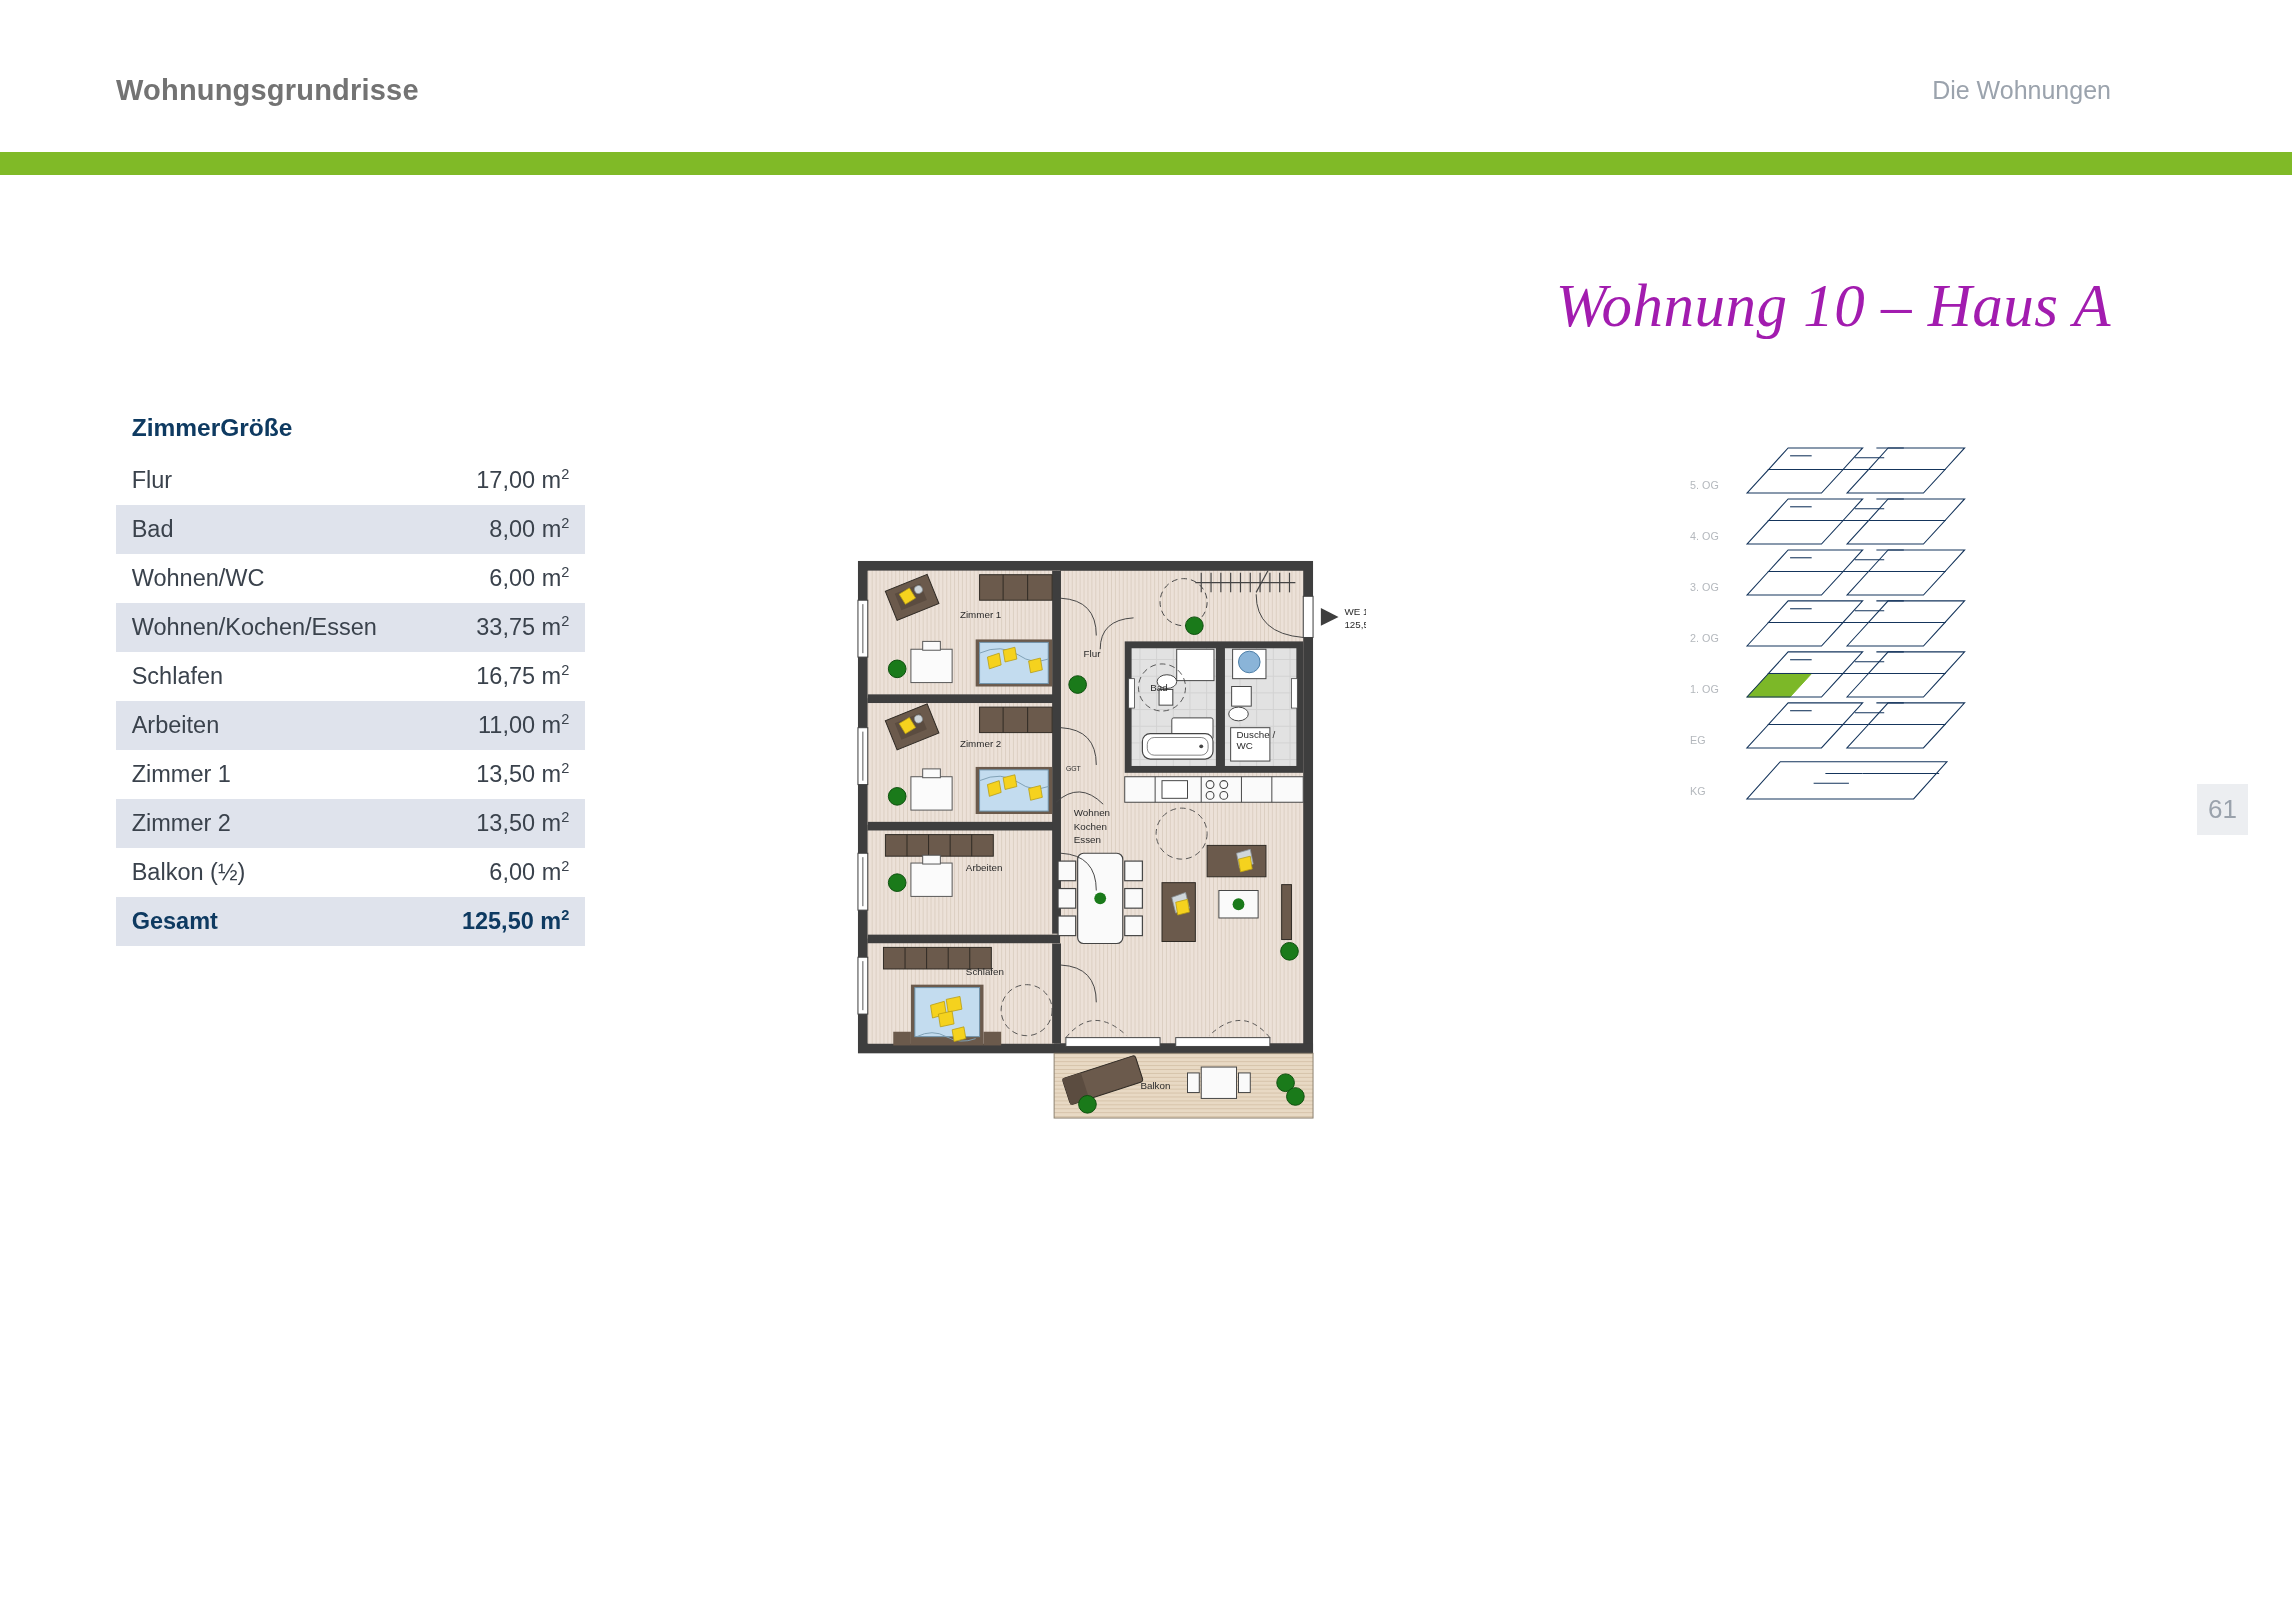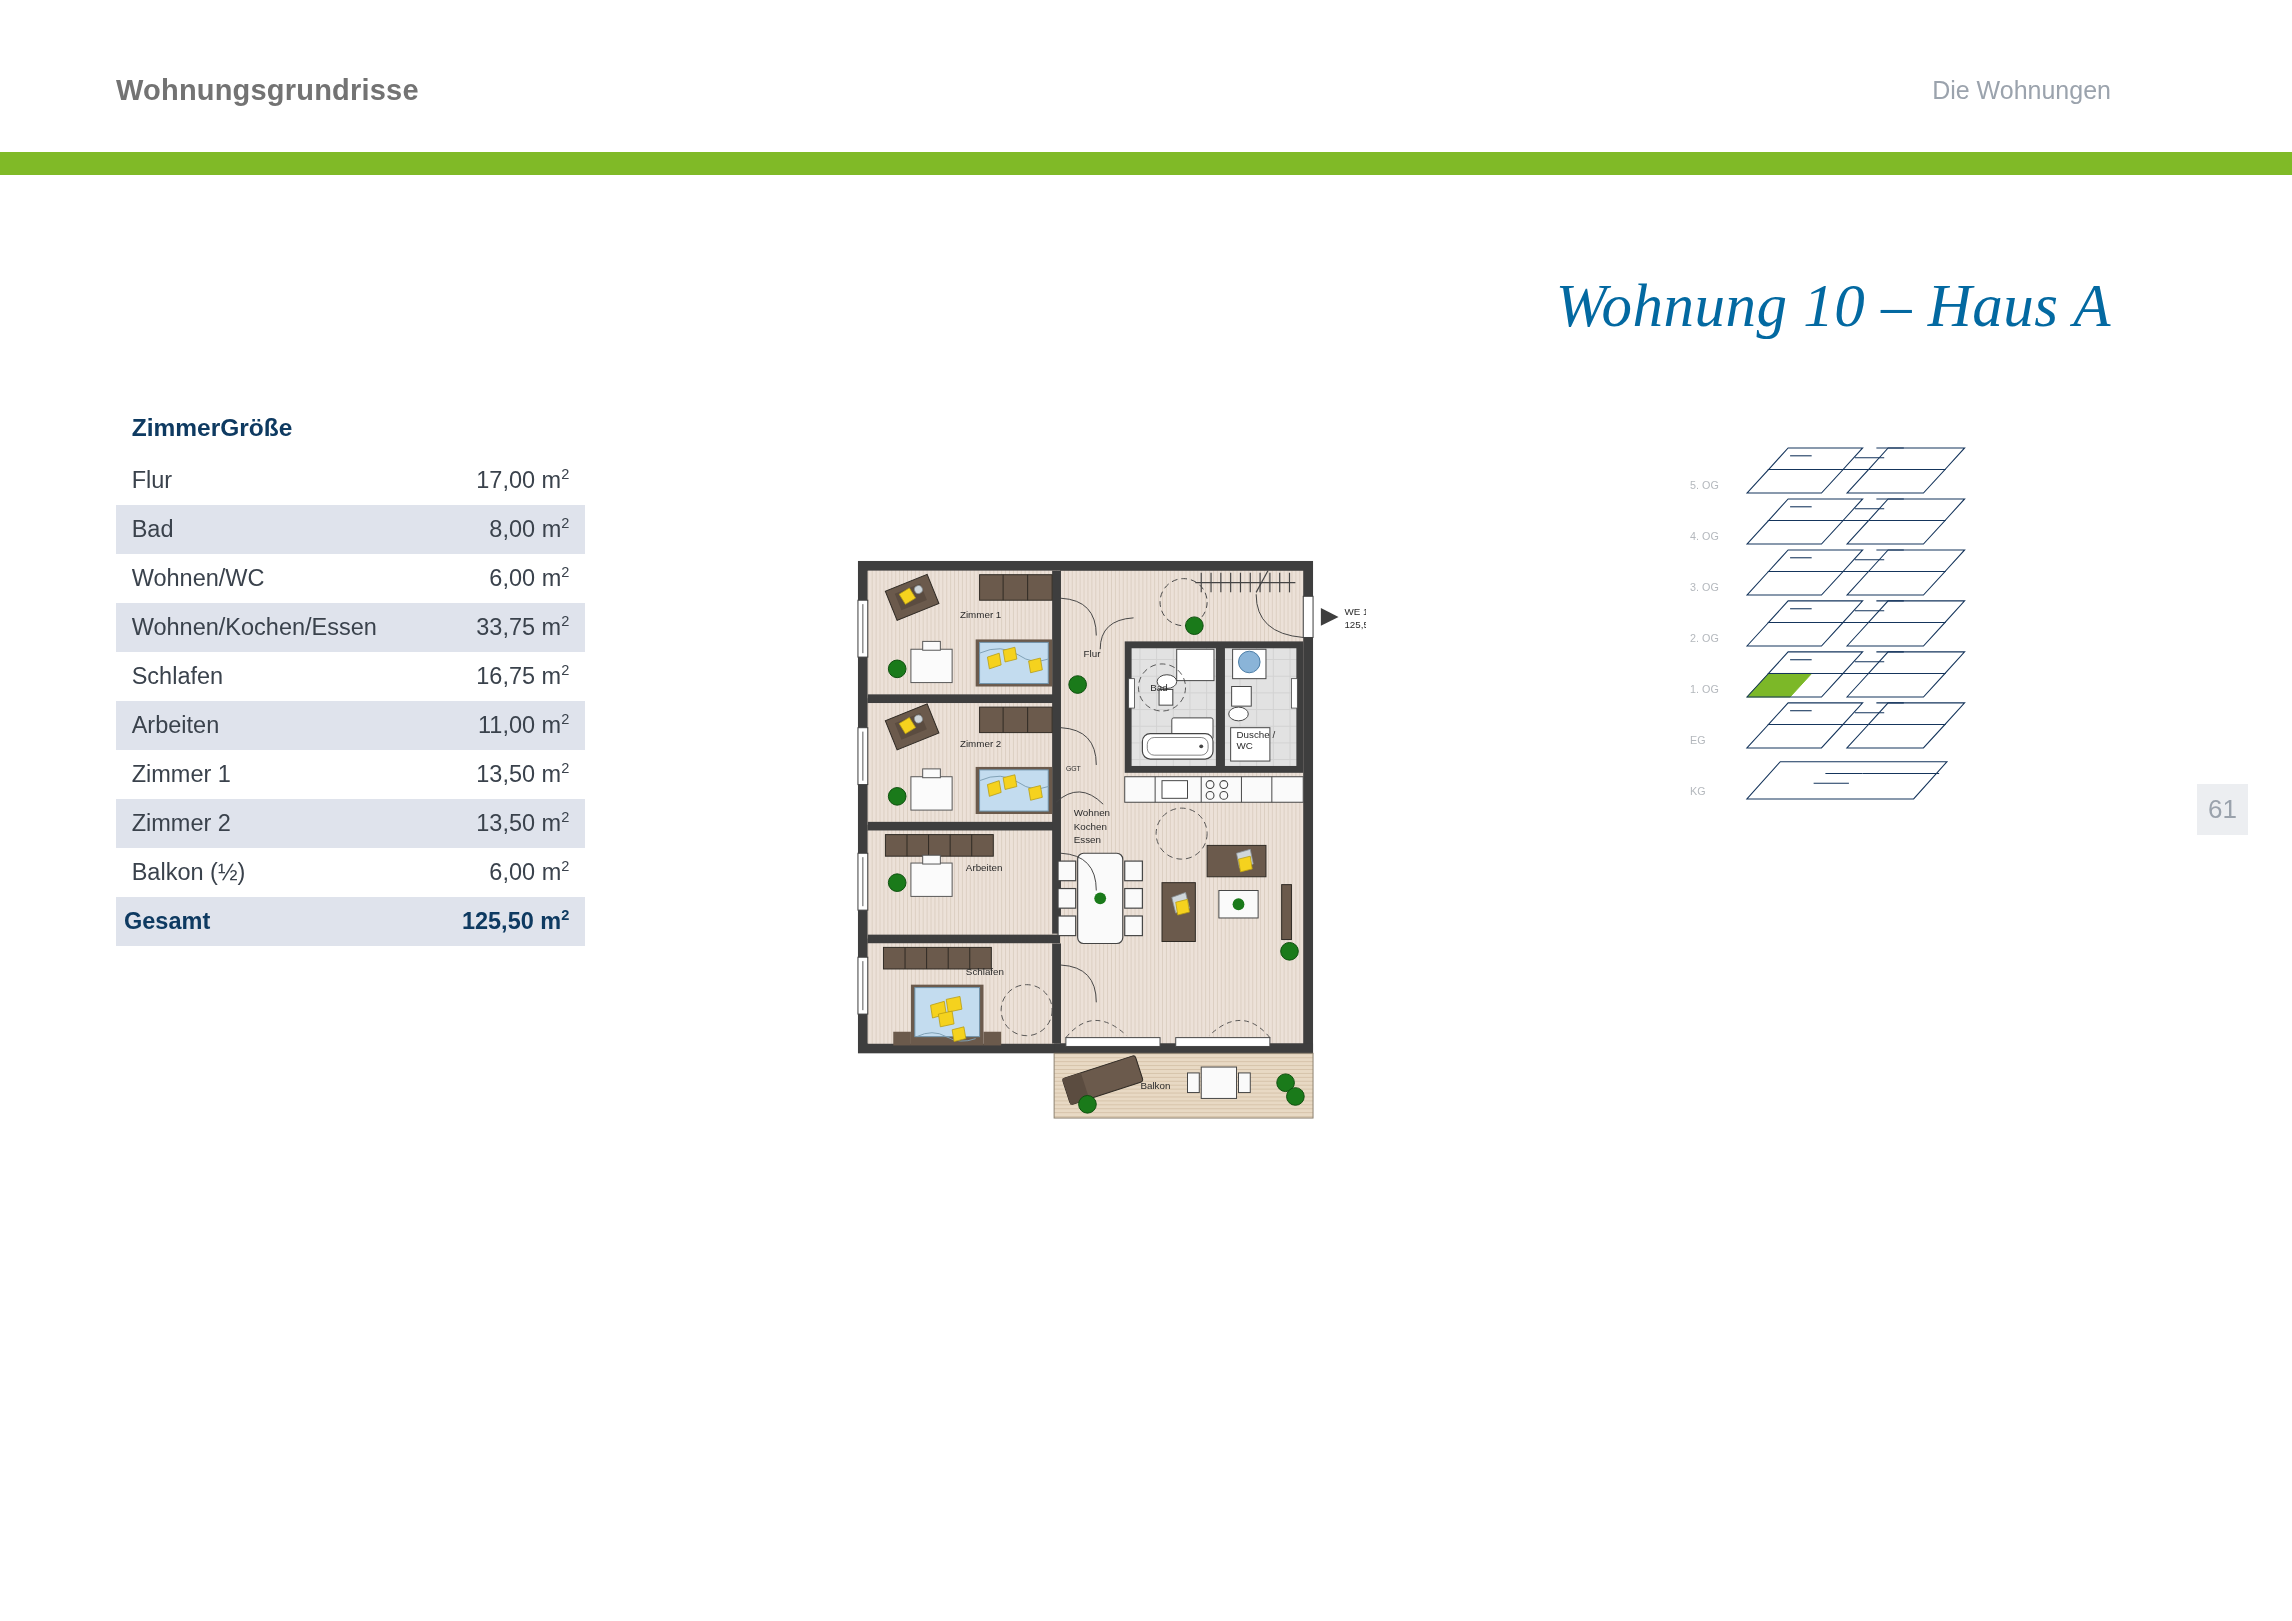--- a/index.html
+++ b/index.html
@@ -43,21 +43,21 @@
   }
 
   
   .page-title {
     position: absolute;
     right: 182px;
     top: 271px;
     font-family: "Liberation Serif", serif;
     font-style: italic;
     font-size: 61px;
-    color: #0369a1;
+    color: #a21caf;
     letter-spacing: 0.5px;
     white-space: nowrap;
   }
 
   
   .room-table {
     position: absolute;
     left: 116px;
     top: 410px;
     width: 469px;
@@ -77,21 +77,20 @@
     height: 49px;
     padding: 0 15.7px;
     font-size: 23.5px;
     color: #3a424c;
   }
   .rt-row.alt { background: #dfe3ec; }
   .rt-row.total {
     background: #dfe3ec;
     font-weight: bold;
     color: #0e3a61;
-    padding-left: 8px;
   }
   .rt-row .sz { text-align: left; }
   .sup { font-size: 0.62em; vertical-align: super; }
 
   
   .fp-wrap {
     position: absolute;
     left: 856px;
     top: 559px;
     width: 510px;

